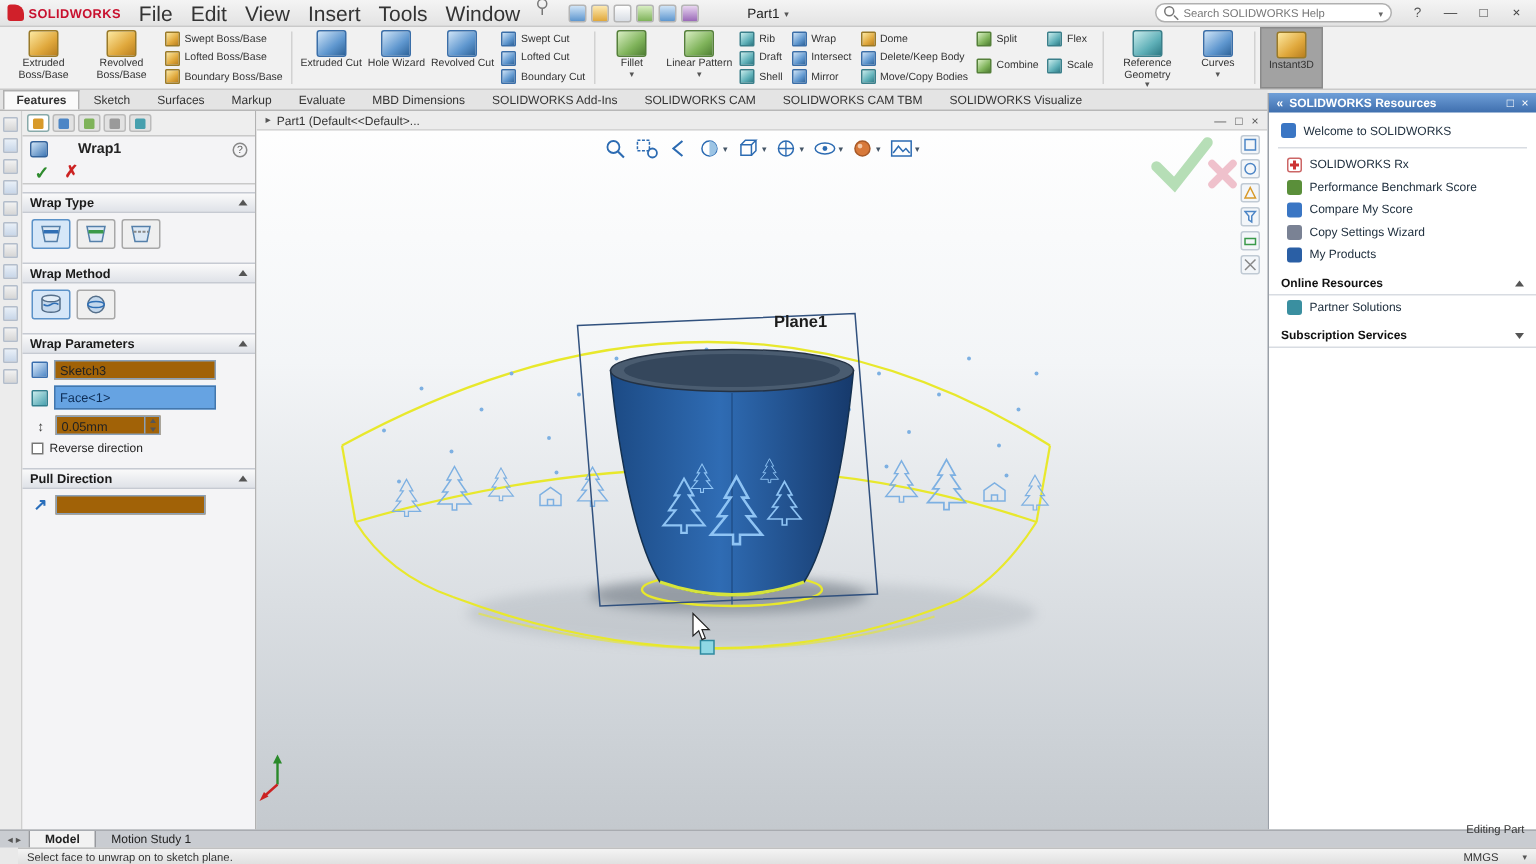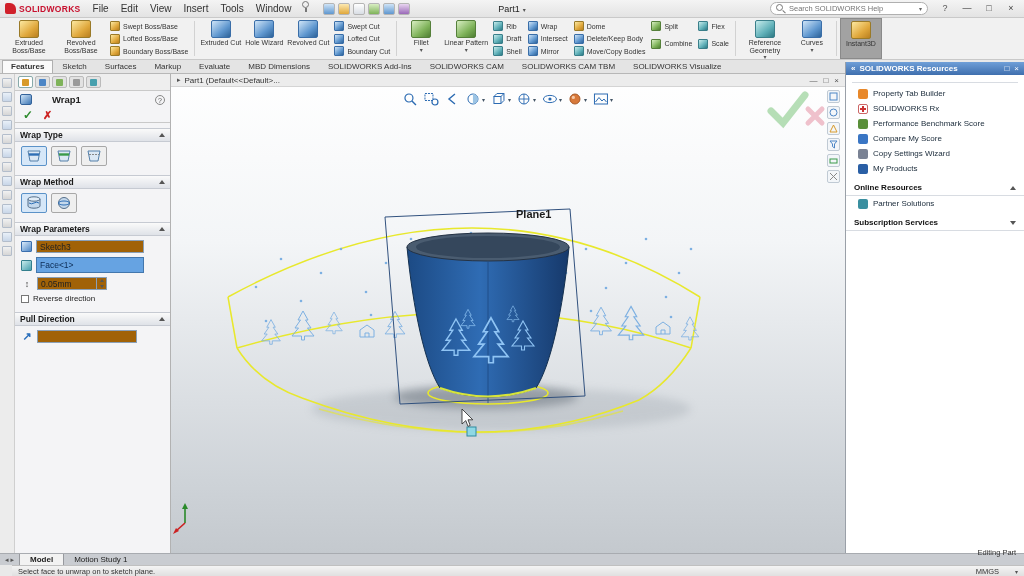--- a/index.html
+++ b/index.html
@@ -8,21 +8,21 @@
   #app { position:relative; width:1024px; height:576px; background:#e9e9e9; }
 
   
   .titlebar { position:absolute; top:0; left:0; right:0; height:18px;
     background:linear-gradient(#f4f4f4,#e3e3e3); border-bottom:1px solid #c9c9c9;
     display:flex; align-items:center; }
   .logo { display:flex; align-items:center; gap:3px; padding:0 7px 0 5px; }
   .logo-mark { width:11px; height:11px; background:#d0202a; border-radius:2px 6px 2px 2px; }
   .logo-text { color:#c8102e; font-weight:bold; font-size:8.5px; letter-spacing:.3px; }
   .menus { display:flex; gap:2px; }
-  .menu { padding:2px 5px; font-size:10px; color:#333; cursor:default; }
+  .menu { padding:2px 5px; font-size:14px; color:#333; cursor:default; }
   .pinicon { width:7px; height:7px; border:1.3px solid #777; border-radius:50%; margin:0 4px; position:relative; }
   .pinicon::after { content:""; position:absolute; left:2px; top:6px; width:1.3px; height:4px; background:#777; }
   .qa { display:flex; gap:3px; margin-left:10px; }
   .qa-ic { width:12px; height:12px; border:1px solid #b5b5b5; border-radius:2px;
     background:linear-gradient(#ffffff,#d8dde4); }
   .qa-ic.c1{background:linear-gradient(#fde9b0,#e0a83c);} .qa-ic.c2{background:linear-gradient(#cfe4f7,#5f97cf);}
   .qa-ic.c3{background:linear-gradient(#d8eec2,#7fb35a);} .qa-ic.c4{background:linear-gradient(#e8d4f0,#9a6ab8);}
   .doc-title { position:absolute; left:50%; transform:translateX(-50%); top:0; height:18px;
     display:flex; align-items:center; gap:3px; font-size:9px; color:#222; }
   .doc-title .dd { font-size:6px; color:#555; }
@@ -727,26 +727,26 @@
   <div class="taskpane">
     <div class="tp-head">
       <span>«</span>
       <span>SOLIDWORKS Resources</span>
       <span class="hic">
         <span>□</span>
         <span>×</span>
       </span>
     </div>
     <div class="tp-body">
+      <div class="tp-row">
+        <span class="tp-ic tpi-home"></span>
+        <span>Welcome to SOLIDWORKS</span>
+      </div>
       <div class="tp-div"></div>
 
-      <div class="tp-item">
-        <span class="tp-ic tpi-ptb"></span>
-        <span>Property Tab Builder</span>
-      </div>
       <div class="tp-item">
         <span class="tp-ic tpi-rx"></span>
         <span>SOLIDWORKS Rx</span>
       </div>
       <div class="tp-item">
         <span class="tp-ic tpi-bench"></span>
         <span>Performance Benchmark Score</span>
       </div>
       <div class="tp-item">
         <span class="tp-ic tpi-compare"></span>

